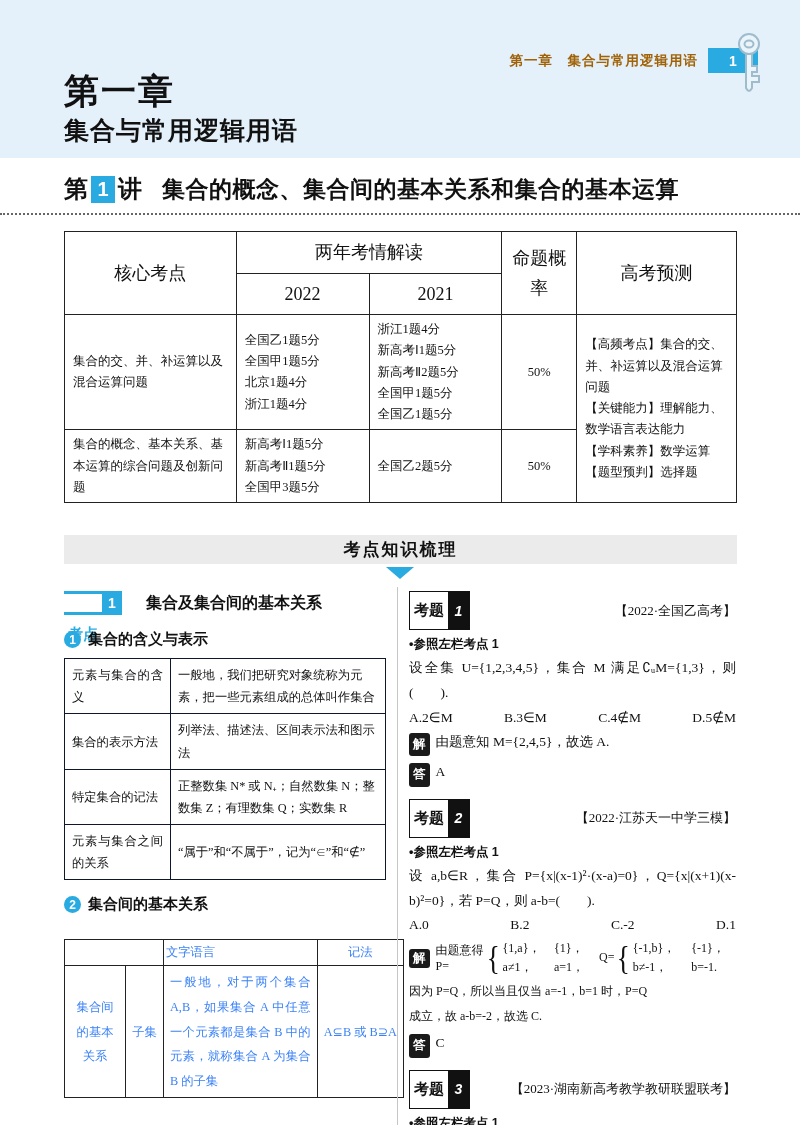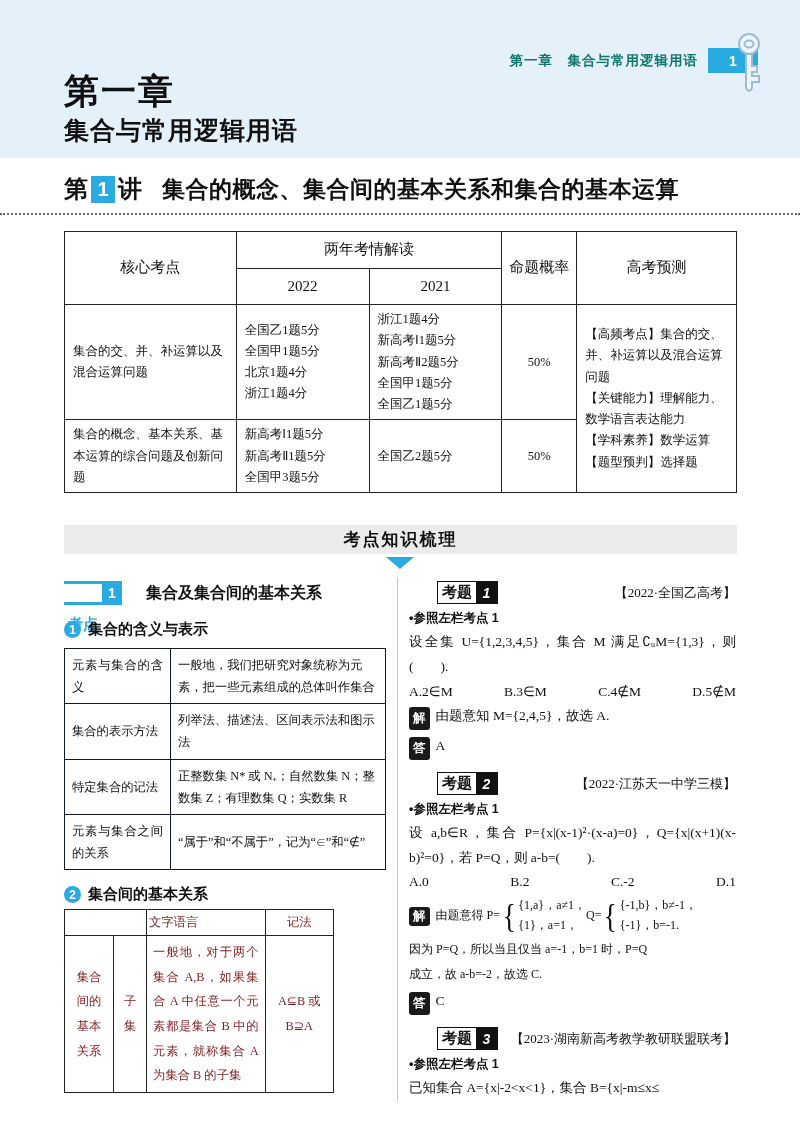--- a/index.html
+++ b/index.html
@@ -2,41 +2,41 @@
 <html><head>
 <meta charset="utf-8">
 <style>
   * { margin:0; padding:0; box-sizing:border-box; }
   body { background:#888; font-family:"Liberation Sans", sans-serif; }
   .page { position:relative; width:800px; height:1125px; background:#fff; margin:0 auto; overflow:hidden; }
 
   
   .top-band { position:relative; width:800px; height:158px; background:#e4f1fb; }
   .running-head { position:absolute; top:48px; right:42px; display:flex; align-items:center; }
-  .rh-text { color:#0f766e; font-weight:bold; font-size:13.5px; letter-spacing:1px; }
+  .rh-text { color:#a16207; font-weight:bold; font-size:13.5px; letter-spacing:1px; }
   .page-num-box { width:50px; height:25px; background:#29abe2; color:#fff; font-weight:bold; font-size:14px;
     display:flex; align-items:center; justify-content:center; margin-left:10px; }
   .key-icon { position:absolute; top:32px; right:28px; }
   .chapter-title { position:absolute; left:64px; top:68px; font-size:35px; font-weight:bold; color:#111; letter-spacing:2px; }
   .chapter-subtitle { position:absolute; left:64px; top:114px; font-size:25px; font-weight:bold; color:#111; letter-spacing:1px; }
 
   
   .lecture-row { display:flex; align-items:center; margin:14px 0 0 64px; height:34px; }
   .lec-zi { font-size:24px; font-weight:bold; color:#111; }
   .lec-num { display:inline-flex; align-items:center; justify-content:center; width:24px; height:27px;
     background:#29abe2; color:#fff; font-size:20px; font-weight:bold; margin:0 3px; }
   .lec-title { font-size:23px; font-weight:bold; color:#111; margin-left:20px; letter-spacing:0.5px; }
   .dotted-sep { width:800px; border-bottom:2px dotted #666; margin-top:7px; }
 
   
   table { border-collapse:collapse; }
   .exam-table { margin:16px 0 0 64px; width:673px; font-family:"Liberation Serif", serif; font-size:12.5px; color:#111;
     border:1.5px solid #222; }
   .exam-table td { border:1px solid #222; padding:4px 8px; line-height:1.7; }
-  .exam-table .hd { text-align:center; font-size:15px; padding:5px 4px; }
+  .exam-table .hd { text-align:center; font-size:18px; padding:5px 4px; }
   .exam-table .core { width:172px; }
   .exam-table .yr { width:133px; }
   .exam-table .prob { width:75px; text-align:center; }
   .exam-table .fc { width:160px; }
 
   
   .banner { margin:32px 0 0 64px; width:673px; height:29px; background:#ebebeb;
     display:flex; align-items:center; justify-content:center; font-size:17px; font-weight:bold; color:#111; letter-spacing:2px; }
   .banner-triangle { width:0; height:0; border-left:14px solid transparent; border-right:14px solid transparent;
     border-top:12px solid #29abe2; margin:3px 0 0 386px; }
@@ -54,45 +54,45 @@
   .kd-num { background:#29abe2; color:#fff; font-weight:bold; font-size:14px; width:20px; display:flex; align-items:center; justify-content:center; }
   .kd-title { font-size:16px; font-weight:bold; color:#111; margin-left:24px; }
   .sub-row { display:flex; align-items:center; margin-top:15px; }
   .sub-circle { width:17px; height:17px; border-radius:50%; background:#29abe2; color:#fff; font-size:12px; font-weight:bold;
     display:flex; align-items:center; justify-content:center; }
   .sub-title { font-size:15px; font-weight:bold; color:#111; margin-left:7px; }
   .def-table { margin-top:9px; width:322px; font-family:"Liberation Serif", serif; font-size:12.3px; color:#111; border:1.5px solid #222; }
   .def-table td { border:1px solid #0f172a; padding:5px 7px; line-height:1.8; vertical-align:middle; }
   .def-table .k { width:106px; text-align:justify; }
   .def-table .vc { text-align:center; }
-  .rel-table { margin-top:5px; width:270px; font-family:"Liberation Serif", serif; font-size:12.3px; color:#7f1d1d; border:1.5px solid #222; }
+  .rel-table { margin-top:25px; width:340px; font-family:"Liberation Serif", serif; font-size:12.3px; color:#3b82f6; border:1.5px solid #222; }
   .rel-table td { border:1px solid #222; padding:4px 6px; line-height:2.0; vertical-align:middle; }
   .rel-table .hd { text-align:center; padding:4px 2px; line-height:1.4; }
   .rel-table .g { width:58px; text-align:center; }
   .rel-table .t { width:36px; text-align:center; }
   .rel-table .x { width:146px; text-align:justify; }
   .rel-table .n { width:82px; text-align:center; padding:4px 2px; }
 
   
   .prob-block { margin-top:8px; }
   .prob-head { display:flex; align-items:center; justify-content:space-between; }
-  .kt-badge { display:inline-flex; align-items:stretch; border:1.5px solid #111; height:23px;margin-left:28px; }
+  .kt-badge { display:inline-flex; align-items:stretch; border:1.5px solid #111; height:39px; }
   .kt-label { color:#111; font-weight:bold; font-size:15px; padding:0 4px; display:flex; align-items:center; }
   .kt-num { background:#111; color:#fff; font-weight:bold; font-style:italic; font-size:14px; width:21px;
     display:flex; align-items:center; justify-content:center; }
   .prob-source { font-family:"Liberation Serif", serif; font-size:13px; color:#111; }
   .prob-ref { text-align:left; font-size:12.5px; font-weight:bold; color:#111; margin-top:6px; }
   .prob-stem { font-family:"Liberation Serif", serif; font-size:13.5px; line-height:1.85; color:#111; text-align:justify; margin-top:3px; }
   .prob-options { display:flex; justify-content:space-between; font-family:"Liberation Serif", serif; font-size:13.5px; color:#111; margin-top:3px; }
   .sol-row { display:flex; align-items:flex-start; margin-top:5px; font-family:"Liberation Serif", serif; font-size:13.5px; color:#111; line-height:1.7; }
   .tag-badge { flex:0 0 auto; background:#1a1a1a; color:#fff; font-family:"Liberation Sans", sans-serif; font-size:12.5px; font-weight:bold;
     border-radius:3px; padding:1px 4px; margin-right:6px; margin-top:2px; }
   .cases-row { display:flex; align-items:center; margin-top:6px; font-family:"Liberation Serif", serif; font-size:12px; color:#111; }
   .brace { font-size:34px; font-weight:300; line-height:1; margin:0 1px; transform:scaleX(0.8); }
-  .cases { display:flex; flex-direction:column; line-height:1.6; }
+  .cases { display:flex; flex-direction:row; line-height:1.6; }
   .sol-cont { font-family:"Liberation Serif", serif; font-size:12px; line-height:1.85; color:#111; text-align:justify; margin-top:3px; }
 </style>
 </head>
 <body>
 
 <div class="page">
 
   <div class="top-band">
     <div class="running-head">
       <span class="rh-text">第一章　集合与常用逻辑用语</span>

